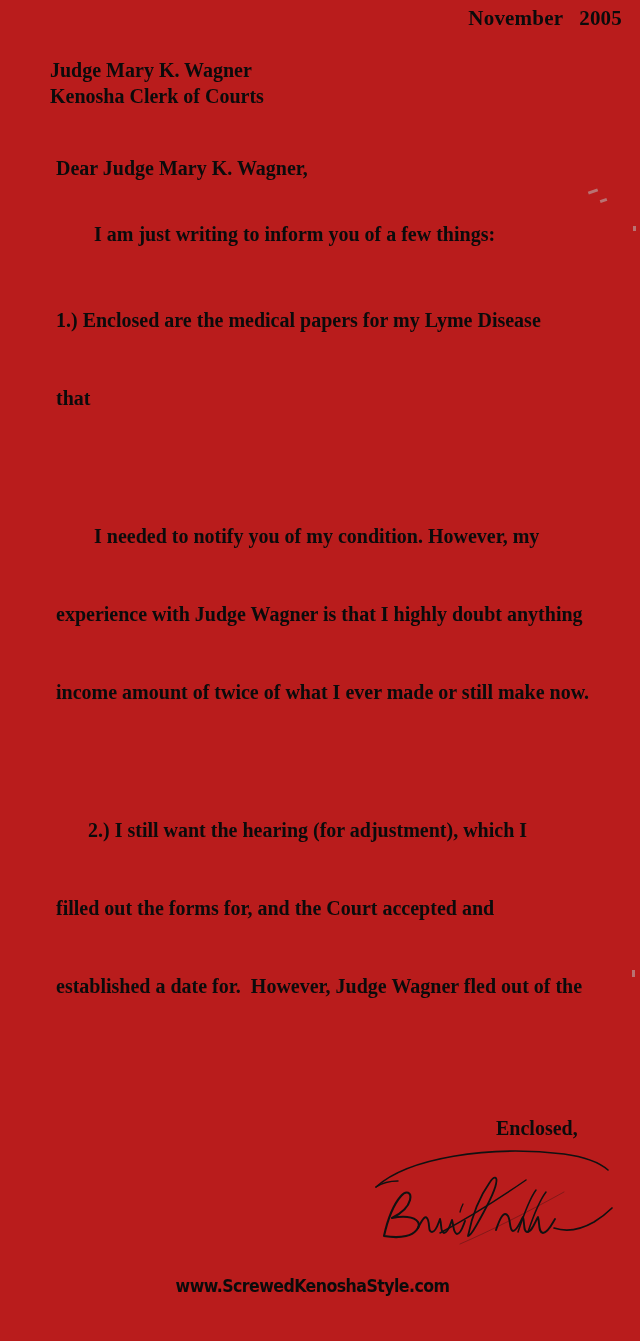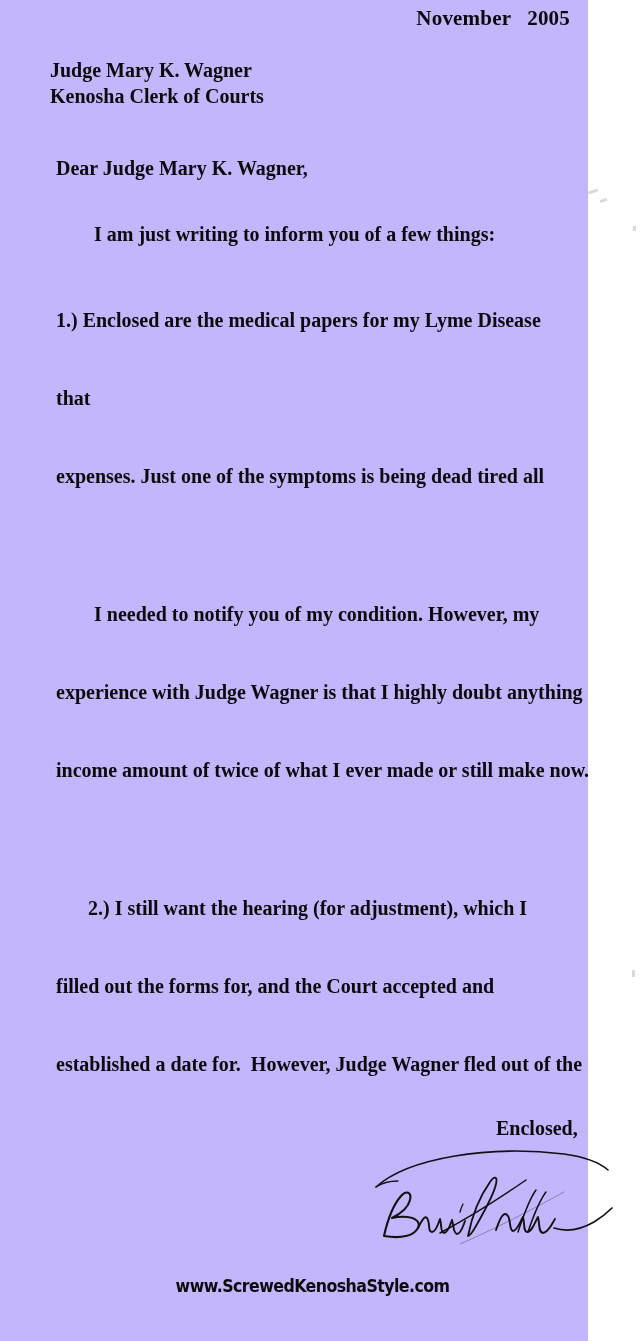--- a/index.html
+++ b/index.html
@@ -14,23 +14,23 @@
     position: relative;
     overflow: hidden;
     font-family: "Liberation Serif", "DejaVu Serif", serif;
     color: #0b0b0b;
     -webkit-font-smoothing: none;
   }
 
   .page {
     position: absolute;
     inset: 0;
-    width: 588px;
+    width: 640px;
     height: 1341px;
-    background: #c4b5fd;
+    background: #b91c1c;
   }
 
   
   .date-line {
     position: absolute;
     top: 6px;
     right: 18px;
     font-size: 21px;
     font-weight: bold;
     letter-spacing: 0.2px;
@@ -138,21 +138,20 @@
 
   <div class="salutation">Dear Judge Mary K. Wagner,</div>
 
   <div class="body-text">
 
     <p class="indent-para">I am just writing to inform you of a few things:</p>
 
     <p>
       <span class="ln">1.) Enclosed are the medical papers for my Lyme Disease</span>
       <span class="ln">that</span>
-      <span class="ln">expenses. Just one of the symptoms is being dead tired all</span>
     </p>
 
     <p>
       <span class="ln indent-para">I needed to notify you of my condition. However, my</span>
       <span class="ln">experience with Judge Wagner is that I highly doubt anything</span>
       <span class="ln">income amount of twice of what I ever made or still make now.</span>
     </p>
 
     <p>
       <span class="ln indent-item">2.) I still want the hearing (for adjustment), which I</span>

